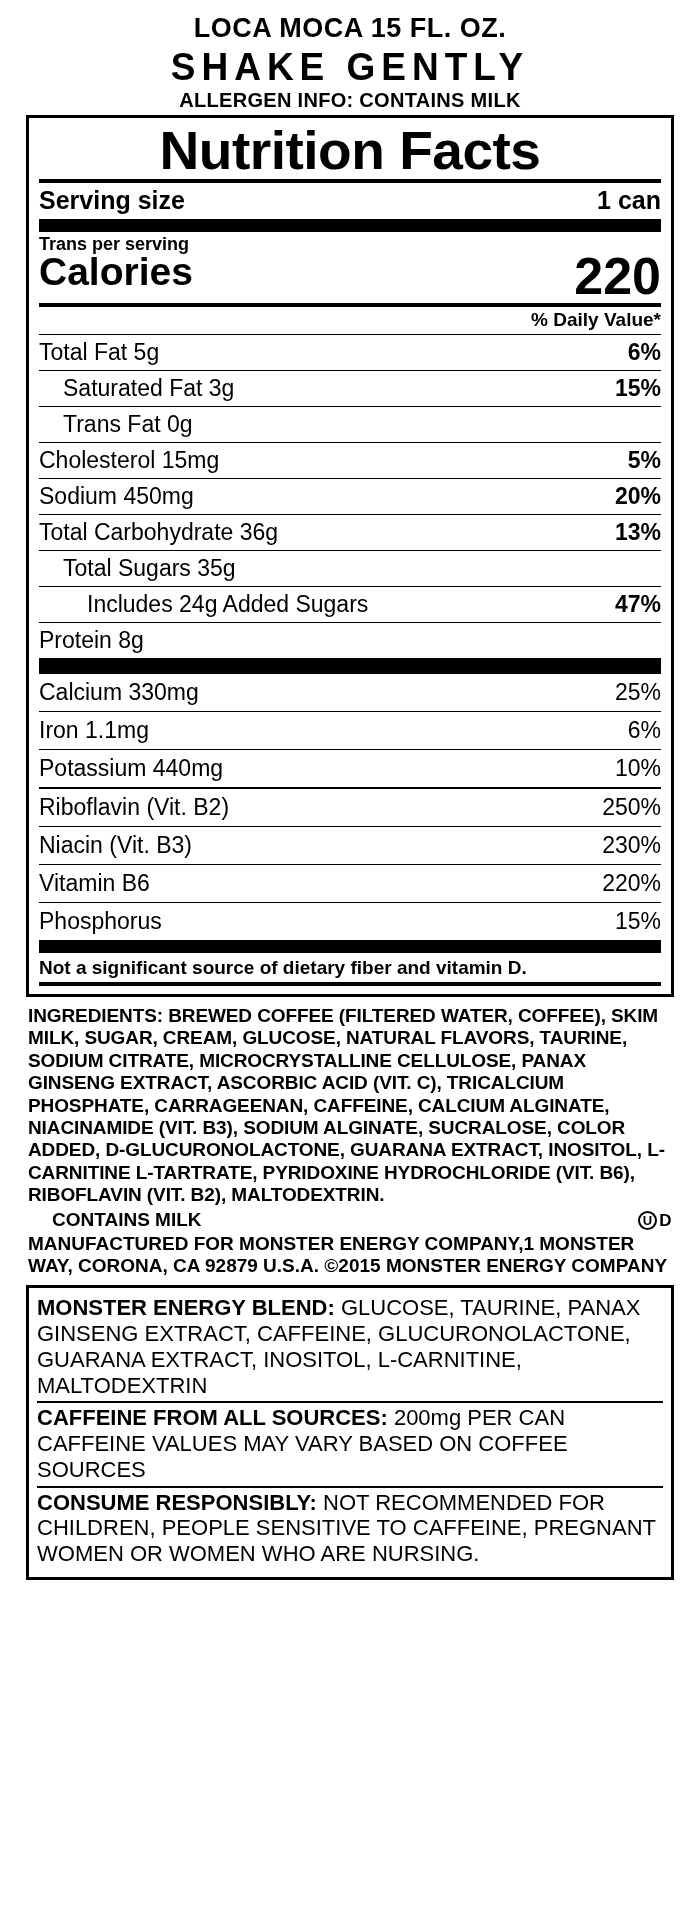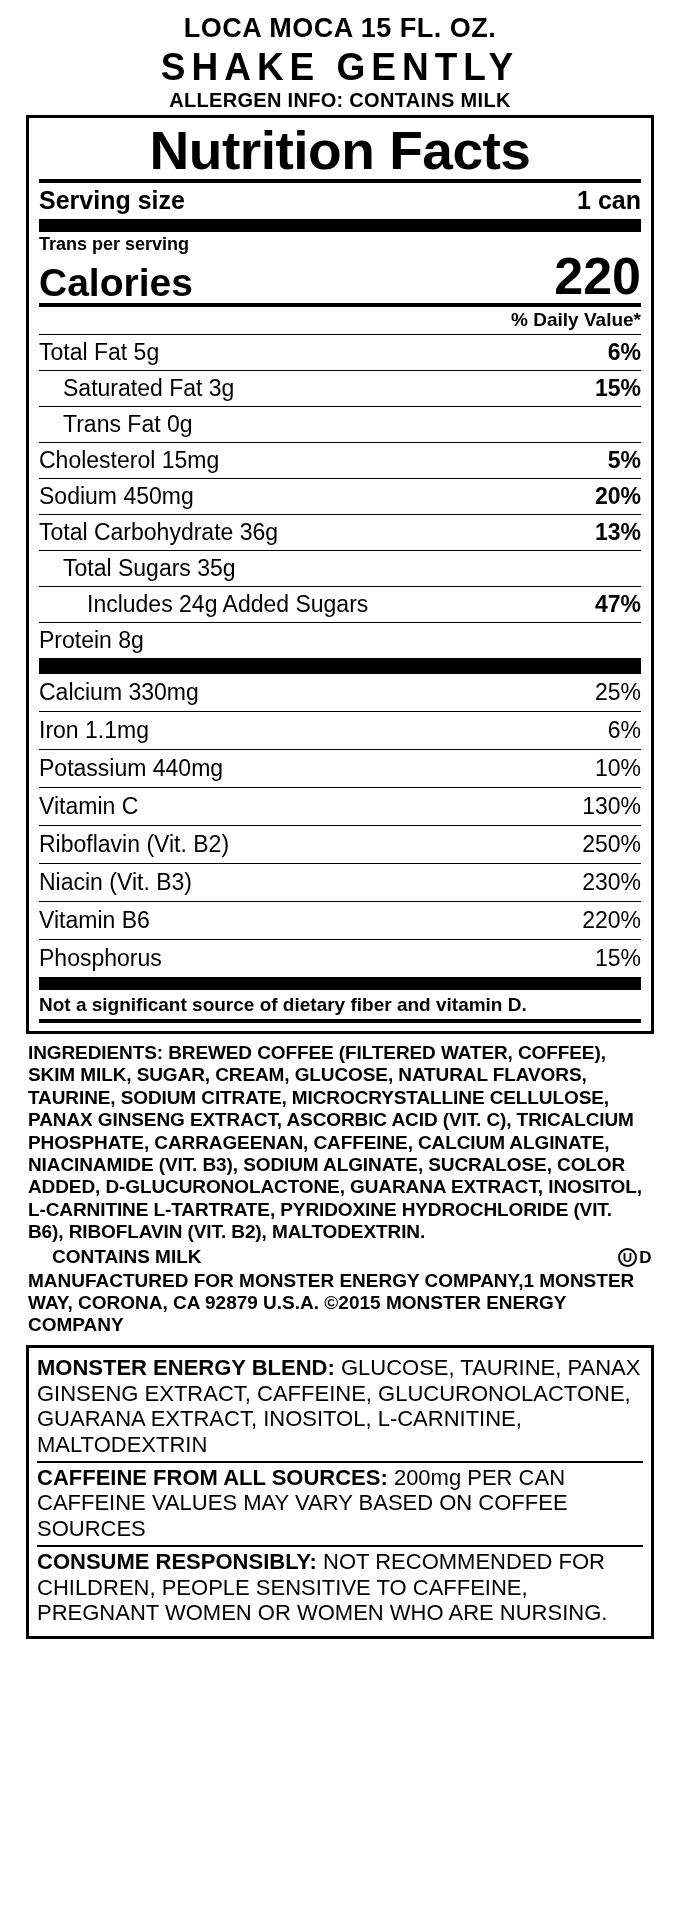--- a/index.html
+++ b/index.html
@@ -10,21 +10,21 @@
   }
   body {
     font-family: "Liberation Sans", sans-serif;
     color: #000000;
     width: 696px;
     min-height: 1920px;
     position: relative;
   }
   .page {
     width: 696px;
-    padding: 14px 42px 10px 26px;
+    padding: 14px 22px 10px 26px;
   }
 
   
   .product-title {
     text-align: center;
     font-size: 27px;
     font-weight: bold;
     letter-spacing: 0.5px;
     line-height: 1.05;
     margin-bottom: 6px;
@@ -79,21 +79,21 @@
   }
   .amount-label {
     font-size: 18px;
     font-weight: bold;
     padding-top: 3px;
     line-height: 1;
   }
   .cal-row {
     display: flex;
     justify-content: space-between;
-    align-items: flex-end;
+    align-items: flex-start;
     padding: 0 0 2px 0;
   }
   .cal-word {
     font-size: 39px;
     font-weight: bold;
     line-height: 0.96;
   }
   .cal-value {
     font-size: 52px;
     font-weight: bold;
@@ -298,24 +298,20 @@
       <span>6%</span>
     </div>
     <div class="rule-thin"></div>
 
     <div class="row vit-row">
       <span>Potassium 440mg</span>
       <span>10%</span>
     </div>
     <div class="rule-thin"></div>
 
-    <div class="row vit-row">
-      <span>Vitamin C</span>
-      <span>130%</span>
-    </div>
     <div class="rule-thin"></div>
 
     <div class="row vit-row">
       <span>Riboflavin (Vit. B2)</span>
       <span>250%</span>
     </div>
     <div class="rule-thin"></div>
 
     <div class="row vit-row">
       <span>Niacin (Vit. B3)</span>

